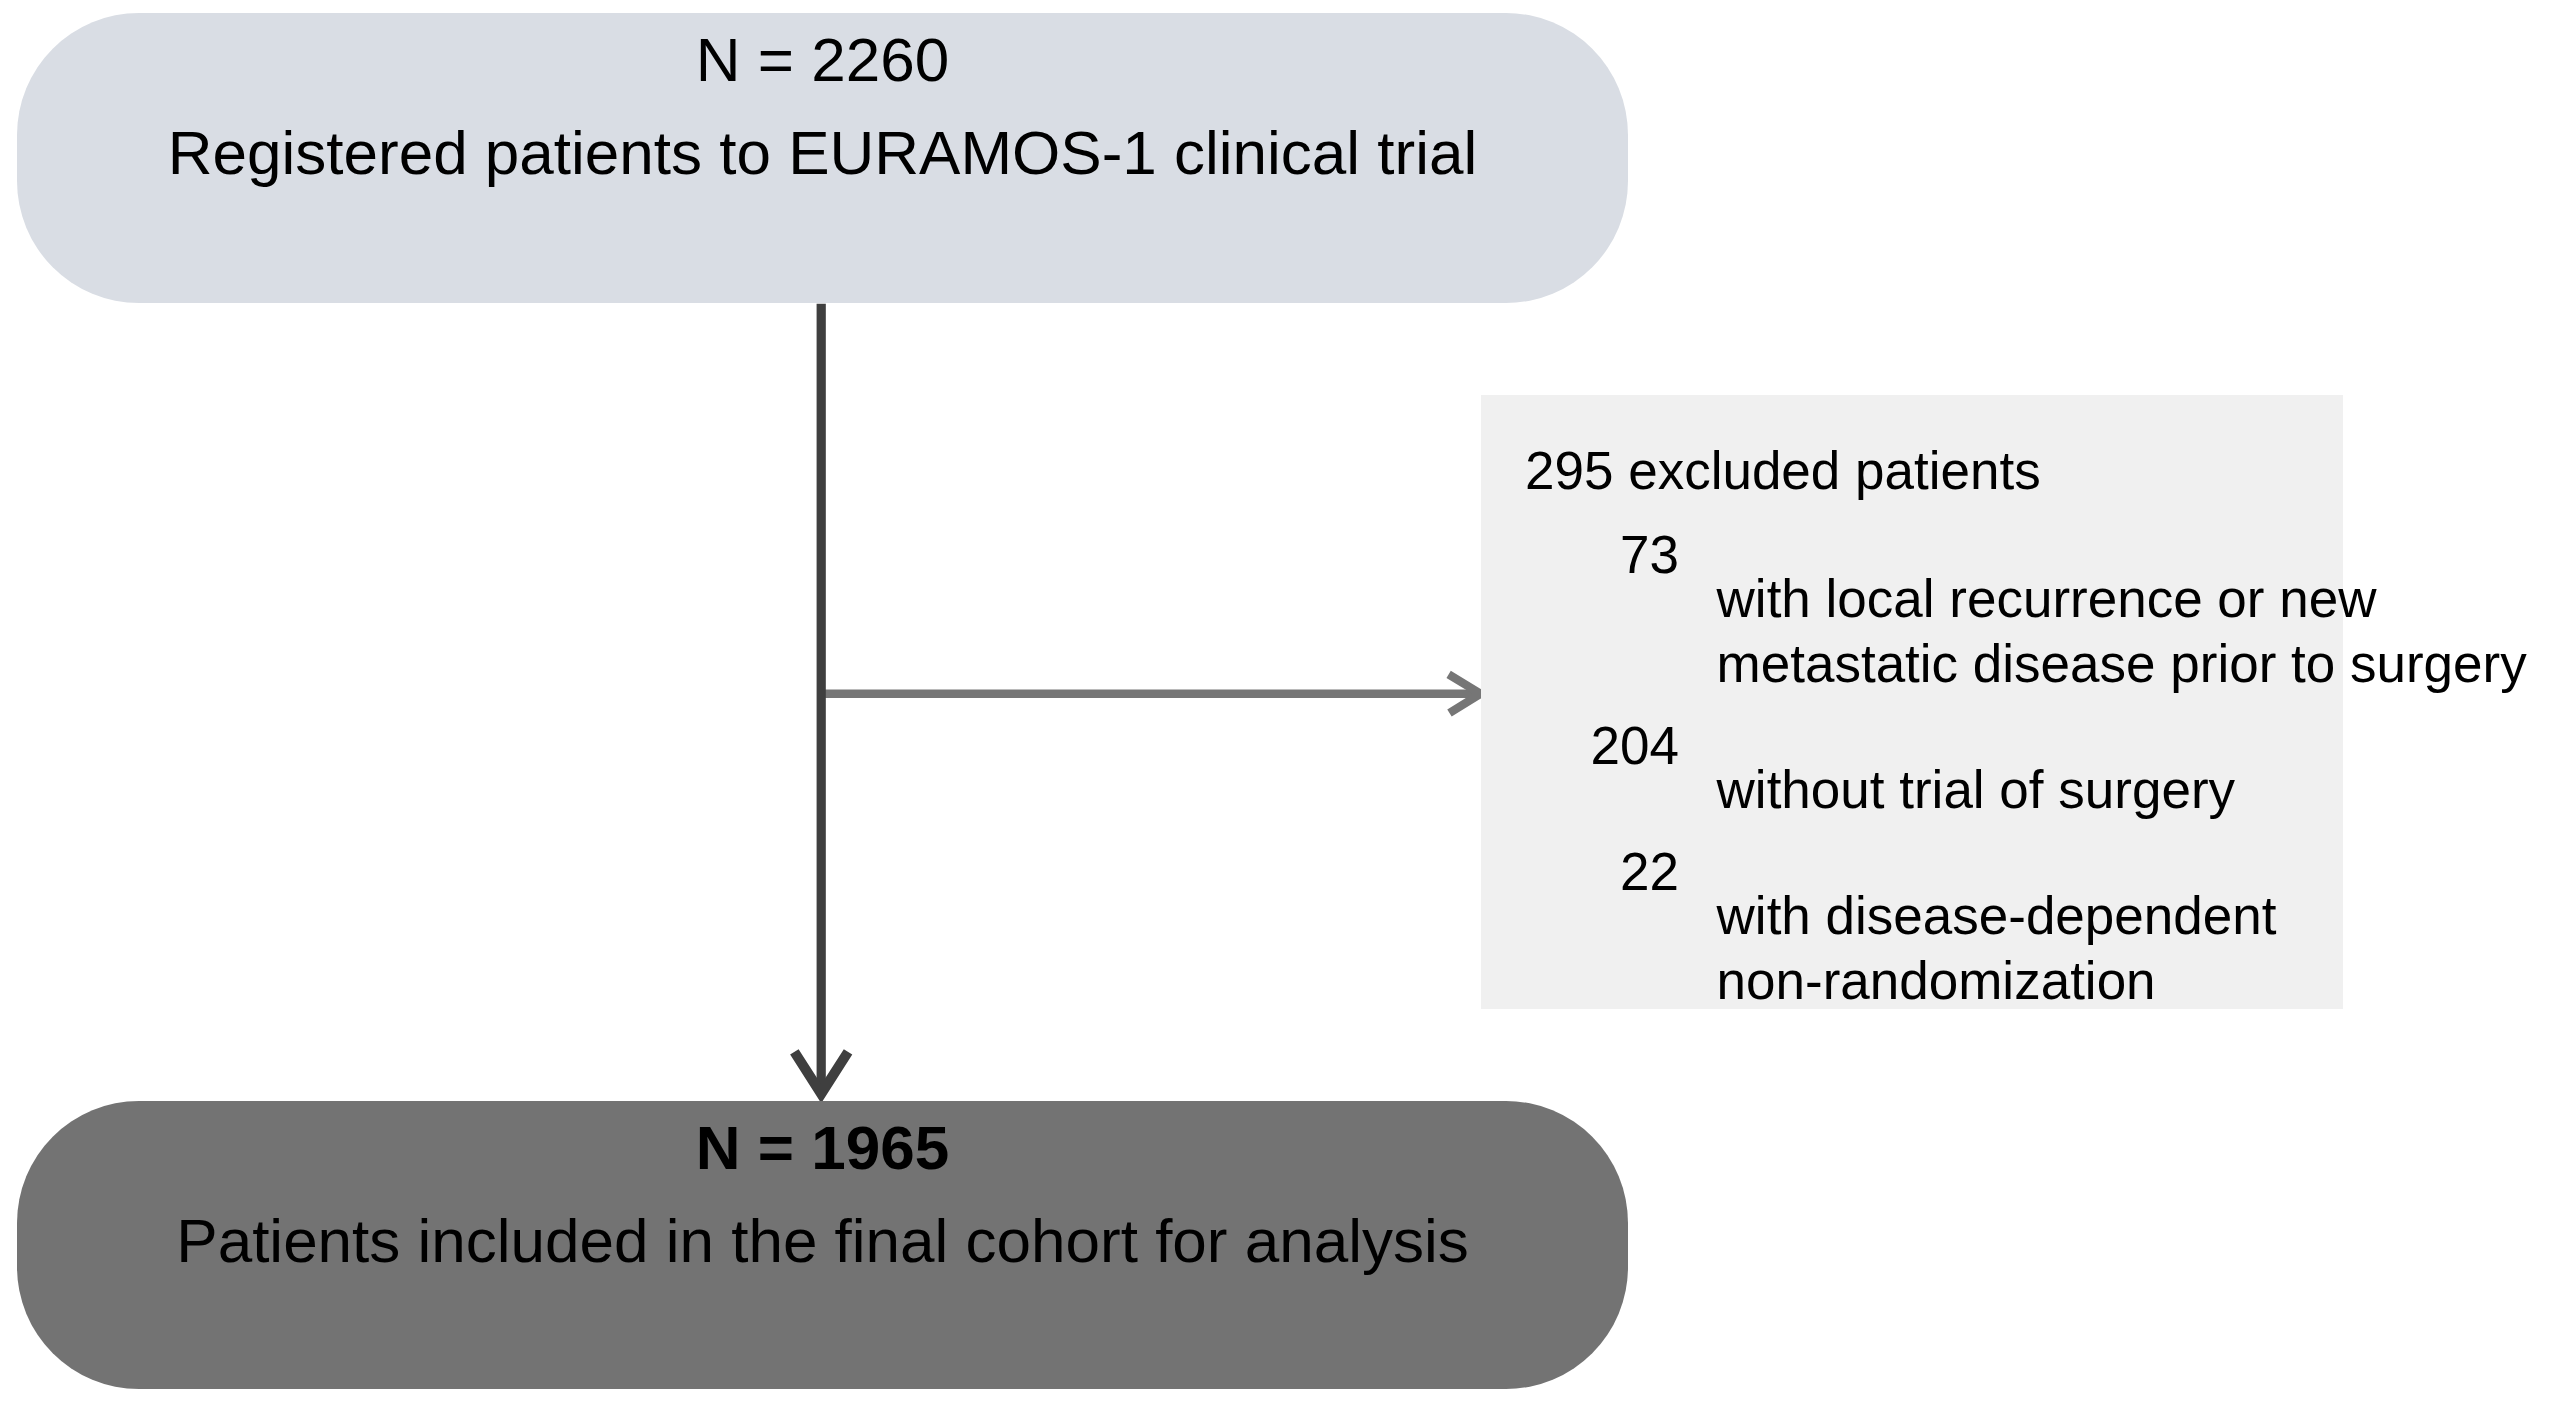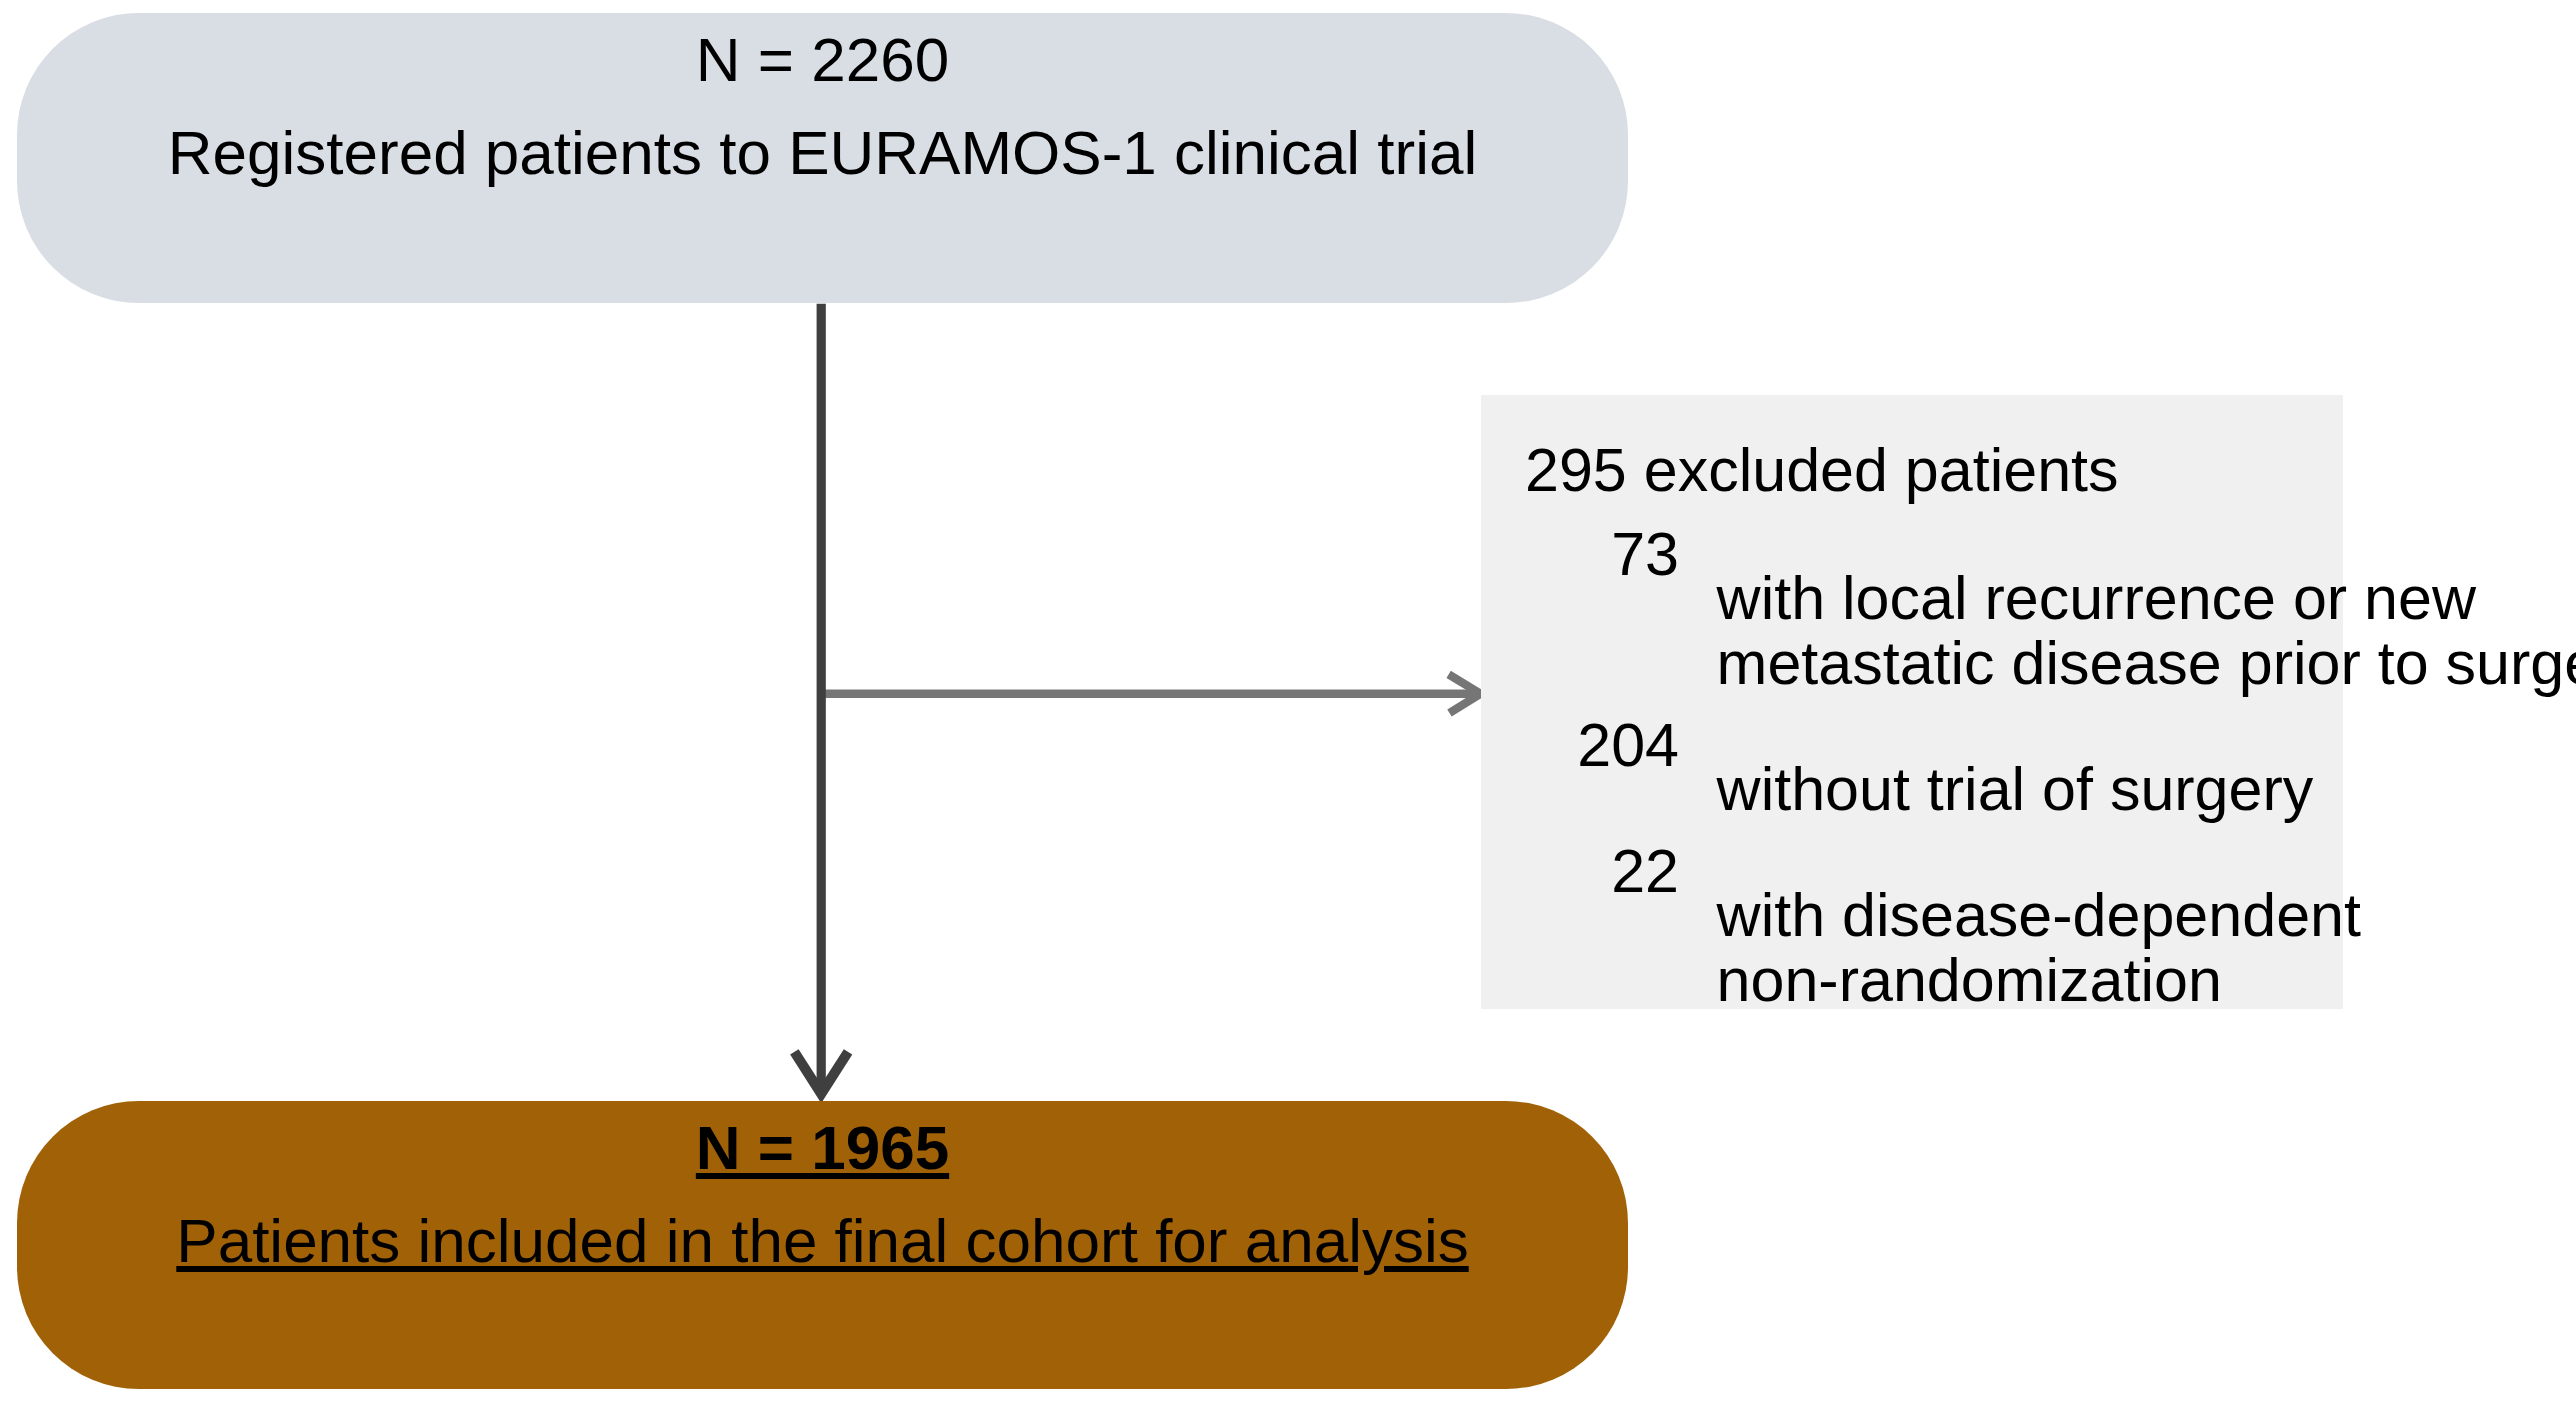--- a/index.html
+++ b/index.html
@@ -32,21 +32,21 @@
   .cohort-box .desc-line { white-space: nowrap; }
 
   
   .exclusion-box {
     position: absolute;
     left: 1481px; top: 395px;
     width: 862px; height: 614px;
     background: #f0f0f0;
     box-sizing: border-box;
     padding: 43px 23.5px 0 44px;
-    font-size: 61px; line-height: 65px;
+    font-size: 53px; line-height: 65px;
   }
   .excl-header { margin: 0 0 18.5px 0; white-space: nowrap; }
   .excl-item { display: flex; margin: 0 0 17px 0; gap: 15px; }
   .excl-count { width: 154px; flex: 0 0 154px; text-align: right; white-space: nowrap; }
   .excl-text { margin-left: 22.6px; white-space: nowrap; margin-top: 44px; }
 
   
   svg.arrows { position: absolute; left: 0; top: 0; }
 </style>
 </head>
@@ -79,19 +79,19 @@
           <div class="excl-count">204</div>
           <div class="excl-text">without trial of surgery</div>
         </div>
         <div class="excl-item">
           <div class="excl-count">22</div>
           <div class="excl-text">with disease-dependent<br>non-randomization</div>
         </div>
       </div>
   </div>
 
-  <div class="cohort-box bottom" style="background: #a16207; text-decoration: underline;">
+  <div class="cohort-box bottom" style="background: #737373;">
     <div class="n-line">N = 1965</div>
     <div class="desc-line">Patients included in the final cohort for analysis</div>
   </div>
 
 </div>
 
 
 </body></html>

